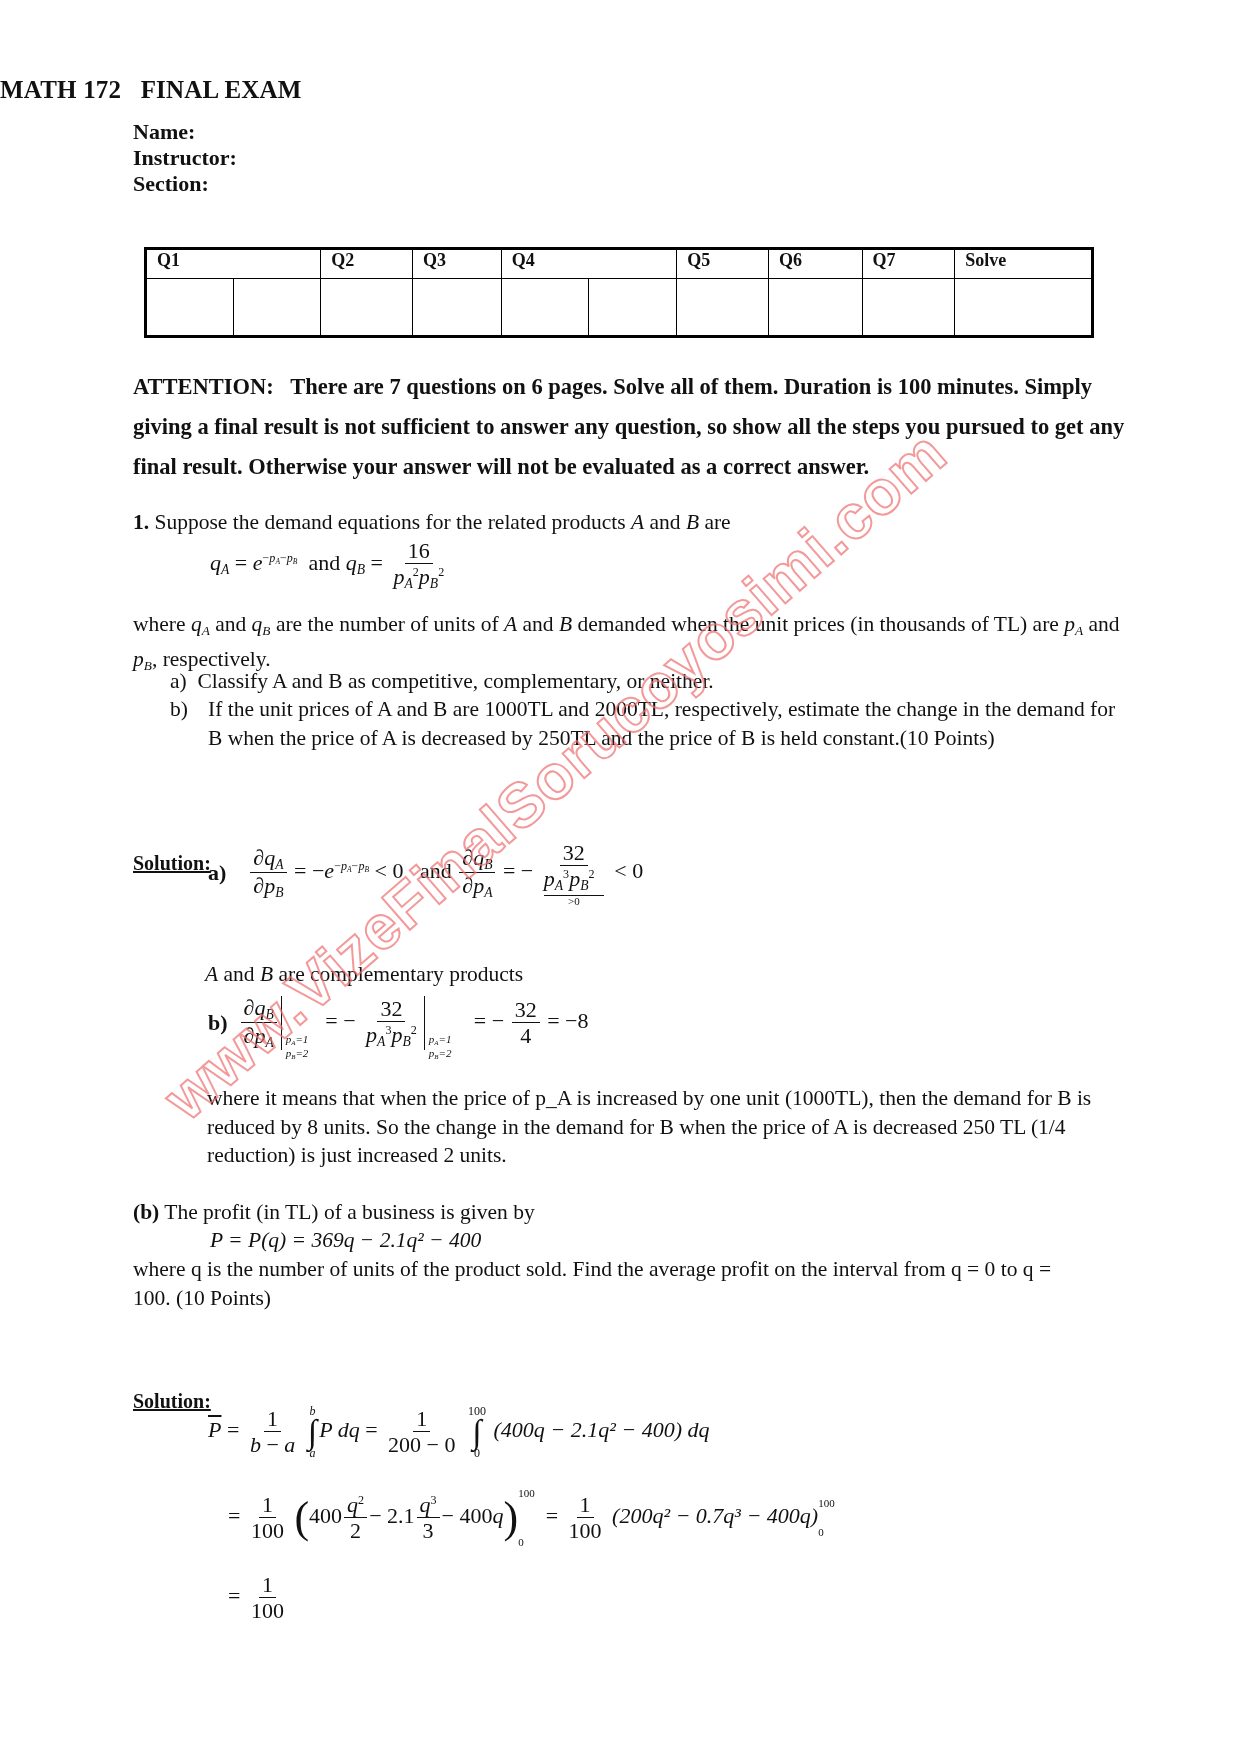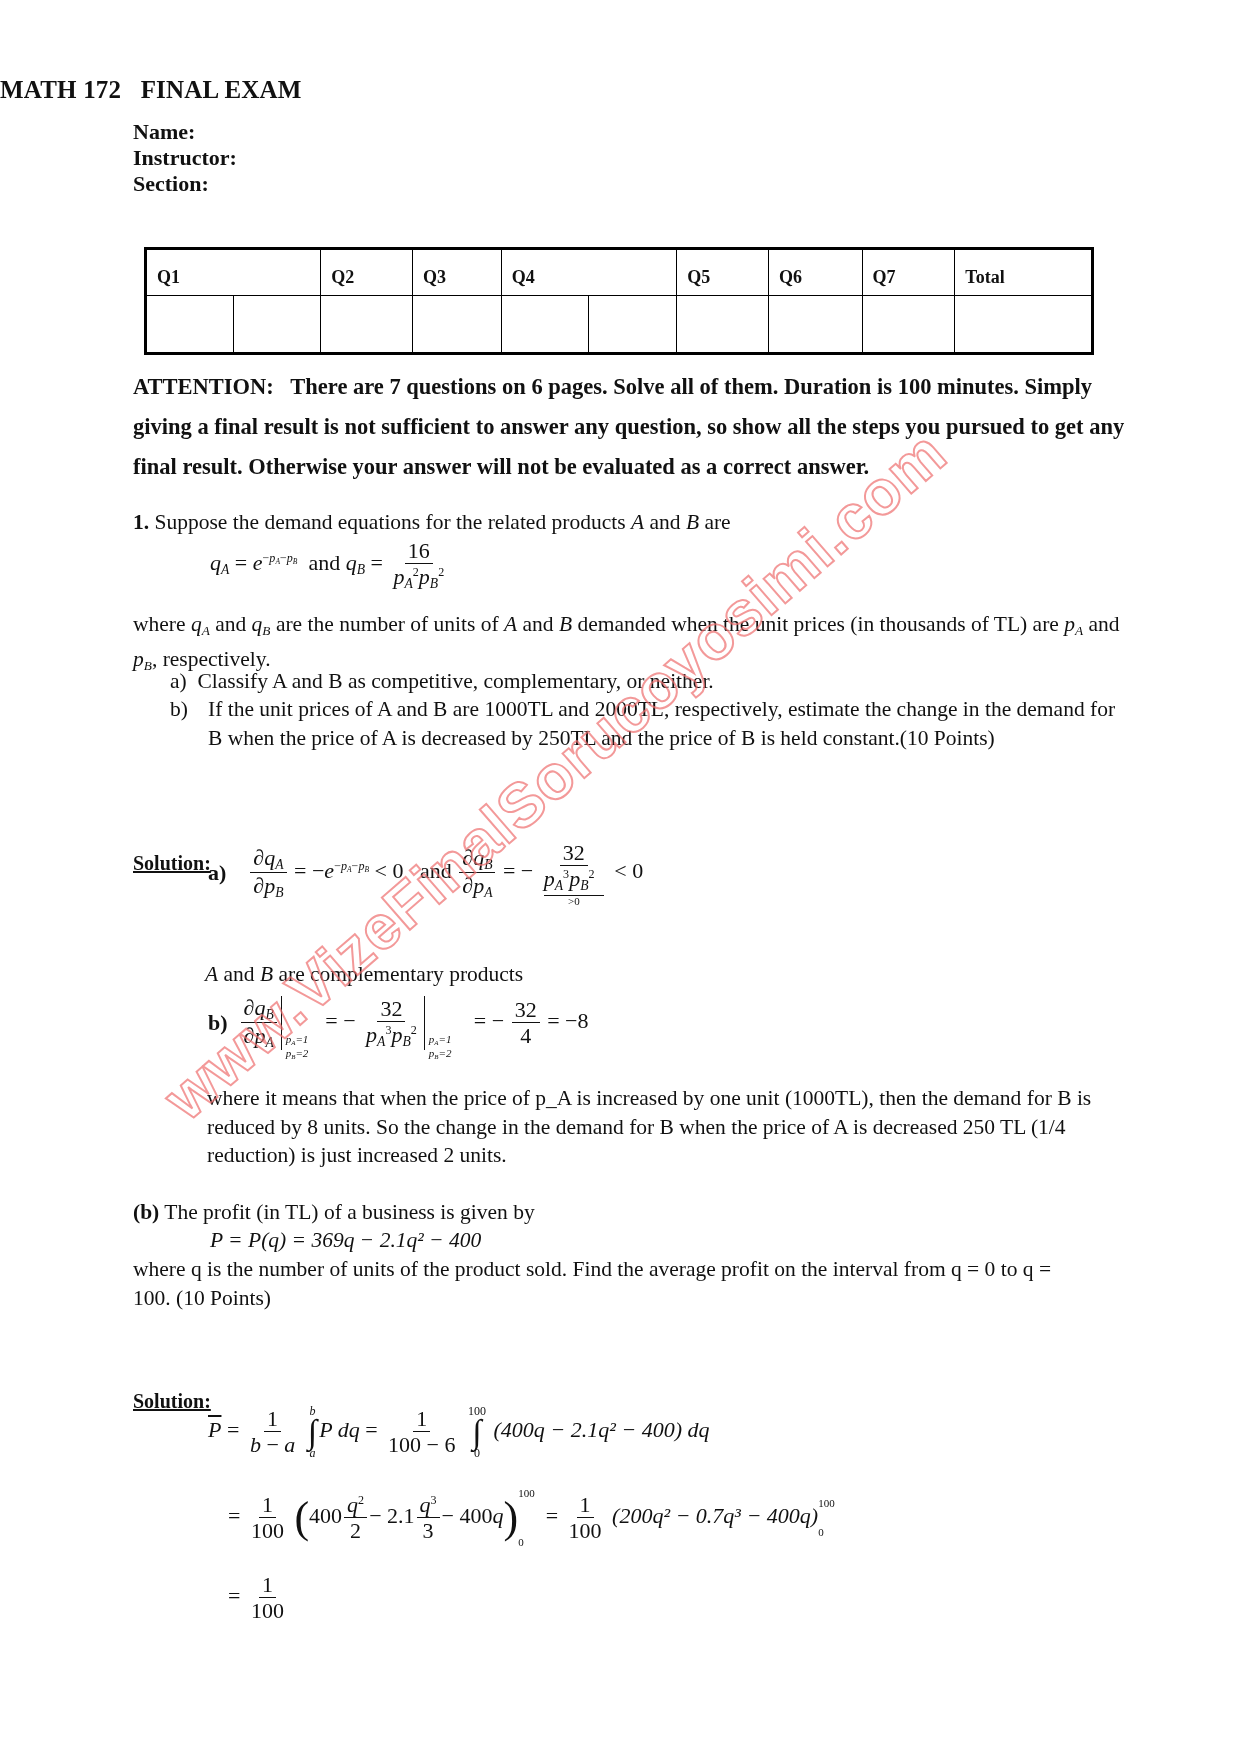--- a/index.html
+++ b/index.html
@@ -3,21 +3,21 @@
 <meta charset="utf-8">
 <style>
   html, body { margin:0; padding:0; background:#ffffff; }
   body { width:1240px; height:1754px; position:relative; overflow:hidden;
          font-family:"Liberation Serif", serif; color:#111; }
   .abs { position:absolute; }
   .title { left:0; width:1200px; top:76px; font-weight:bold; font-size:25px; letter-spacing:0.2px; }
   .title span { white-space:pre; }
   .meta { left:133px; font-weight:bold; font-size:22px; }
   table.score { position:absolute; left:144px; top:247px; width:950px; border-collapse:collapse; border:3px solid #000; }
-  table.score td { border:1.5px solid #000; font-weight:bold; font-size:18px; padding:17px 0 0 10px; vertical-align:top; height:28px; }
+  table.score td { border:1.5px solid #000; font-weight:bold; font-size:18px; padding:0 0 0 10px; vertical-align:top; height:28px; }
   table.score tr.blank td { height:56px; padding:0; }
   .attn { left:133px; top:367px; width:1000px; font-weight:bold; font-size:22.5px; line-height:40px; }
   .p { font-size:21.5px; line-height:28.5px; }
   i, .it { font-style:italic; }
   sub { font-size:0.62em; vertical-align:-0.28em; }
   sup { font-size:0.55em; vertical-align:0.7em; }
   .frac { display:inline-flex; flex-direction:column; align-items:center; vertical-align:middle; margin:0 2px; }
   .frac .num { border-bottom:1.4px solid #111; padding:0 3px; line-height:1.15; }
   .frac .den { padding:0 3px; line-height:1.2; }
   .sol { left:133px; font-weight:bold; font-size:20px; text-decoration:underline; text-decoration-thickness:2px;margin-top:40px; }
@@ -59,21 +59,21 @@
   </colgroup>
   <tbody>
       <tr>
     <td colspan="2">Q1</td>
     <td>Q2</td>
     <td>Q3</td>
     <td colspan="2">Q4</td>
     <td>Q5</td>
     <td>Q6</td>
     <td>Q7</td>
-    <td>Total</td>
+    <td>Solve</td>
   </tr>
   <tr class="blank">
     <td></td>
         <td></td>
     <td></td>
         <td></td>
     <td></td>
         <td></td>
     <td></td>
         <td></td>
@@ -185,21 +185,21 @@
       <span class="num">1</span>
       <span class="den"><i>b</i> − <i>a</i></span>
     </span>
   <span class="intg">
       <i>b</i>
       <span class="s">∫</span>
       <i>a</i>
     </span><i>P dq</i> =
   <span class="frac">
       <span class="num">1</span>
-      <span class="den">100 − 6</span>
+      <span class="den">200 − 0</span>
     </span>
   <span class="intg">
       <span>100</span>
       <span class="s">∫</span>
       <span>0</span>
     </span>
   <span class="it">(400q − 2.1q² − 400) dq</span>
 </div>
 
 <div class="abs eq" style="left:228px; top:1488px;">

